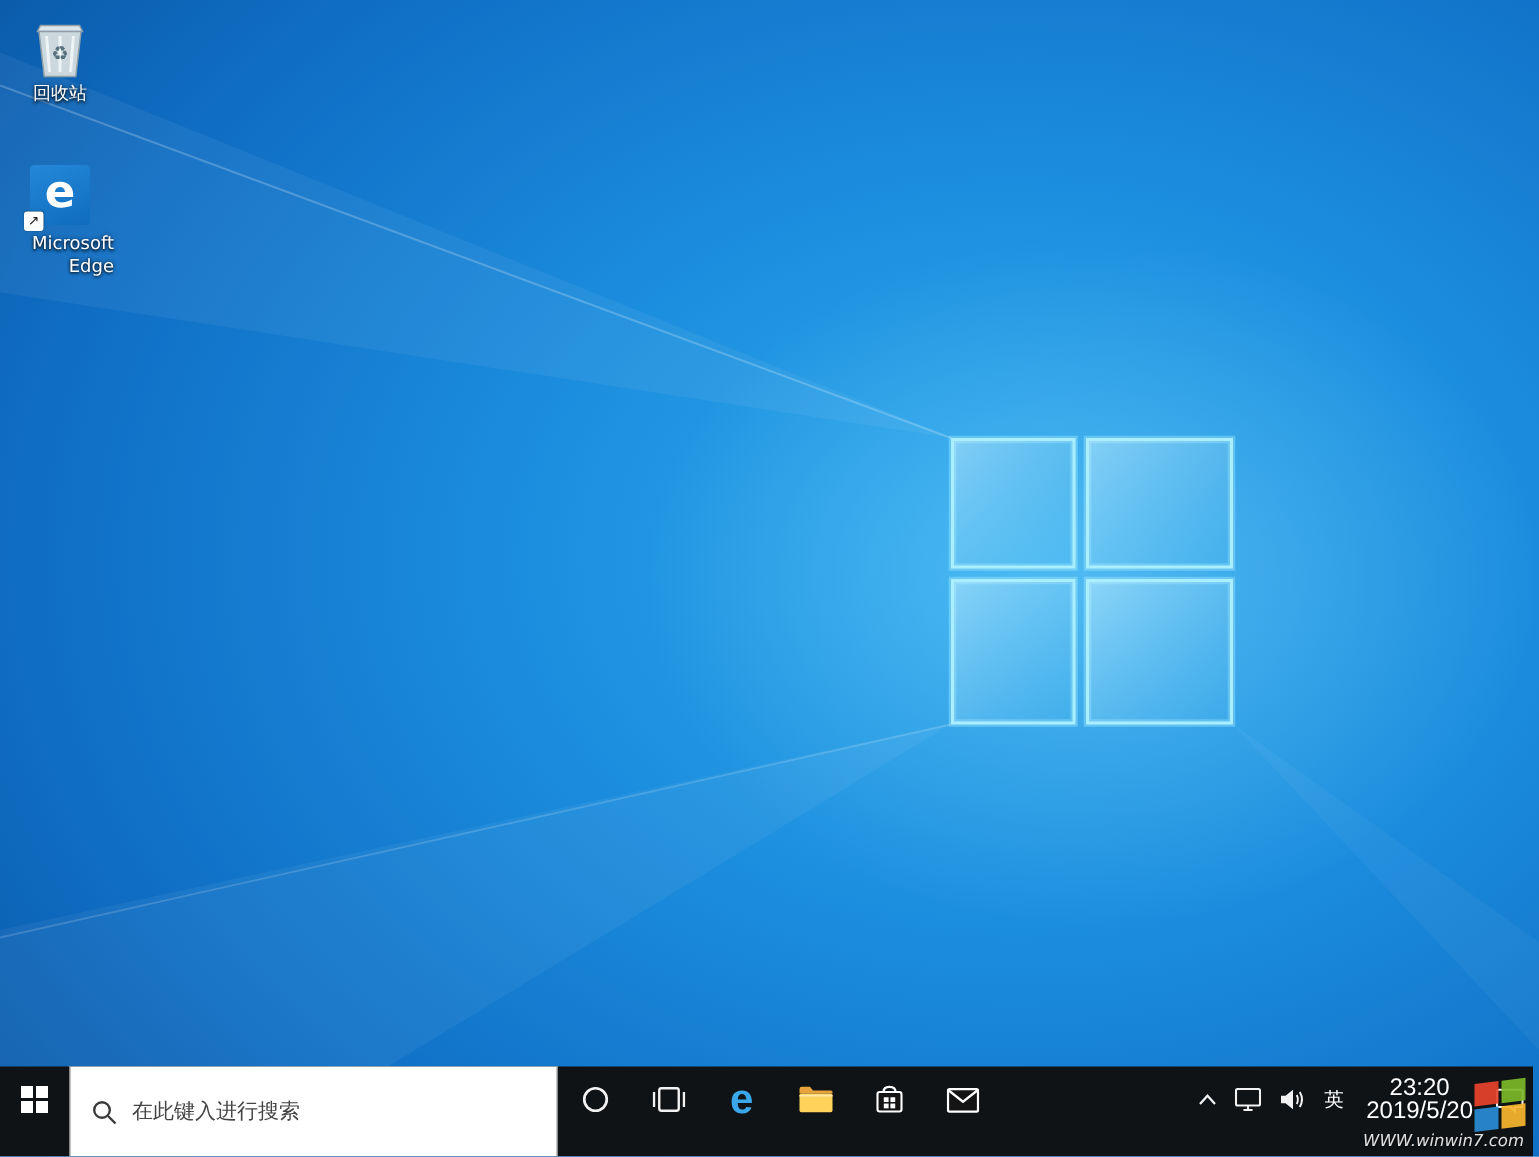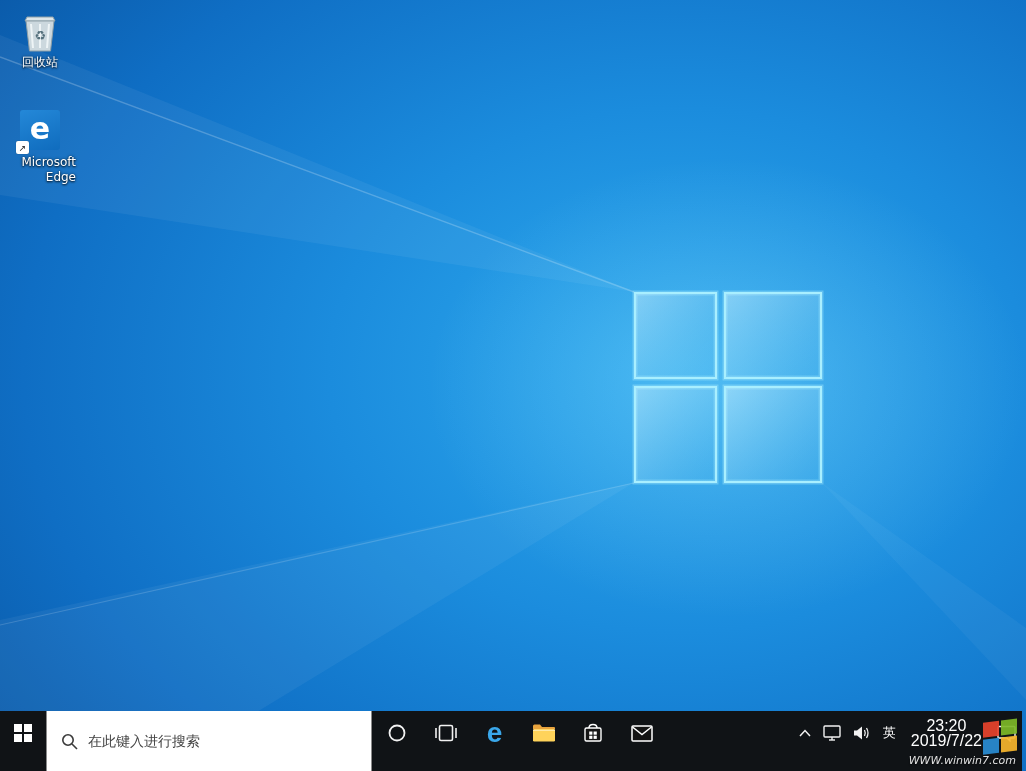--- a/index.html
+++ b/index.html
@@ -207,21 +207,21 @@
           <path d="M11.5 5 Q13 8 11.5 11" fill="none" stroke="#f2f2f2" stroke-width="1.3"></path>
           <path d="M13.5 3 Q16.5 8 13.5 13" fill="none" stroke="#f2f2f2" stroke-width="1.3"></path>
         </svg>
       </button>
 
       <button class="tb-btn lang">英</button>
 
       <button class="tb-btn" style="padding:0">
         <span class="clock">
           <span>23:20</span>
-          <span>2019/7/22</span>
+          <span>2019/5/20</span>
         </span>
       </button>
 
       <button class="tb-btn">
         <svg width="19" height="17" viewBox="0 0 19 17">
           <path d="M2 1.5 L17 1.5 Q18 1.5 18 2.5 L18 12 Q18 13 17 13 L13 13 L13 16 L10 13 L2 13 Q1 13 1 12 L1 2.5 Q1 1.5 2 1.5 Z" fill="none" stroke="#f2f2f2" stroke-width="1.4"></path>
         </svg>
       </button>
     </div>
   </div>

